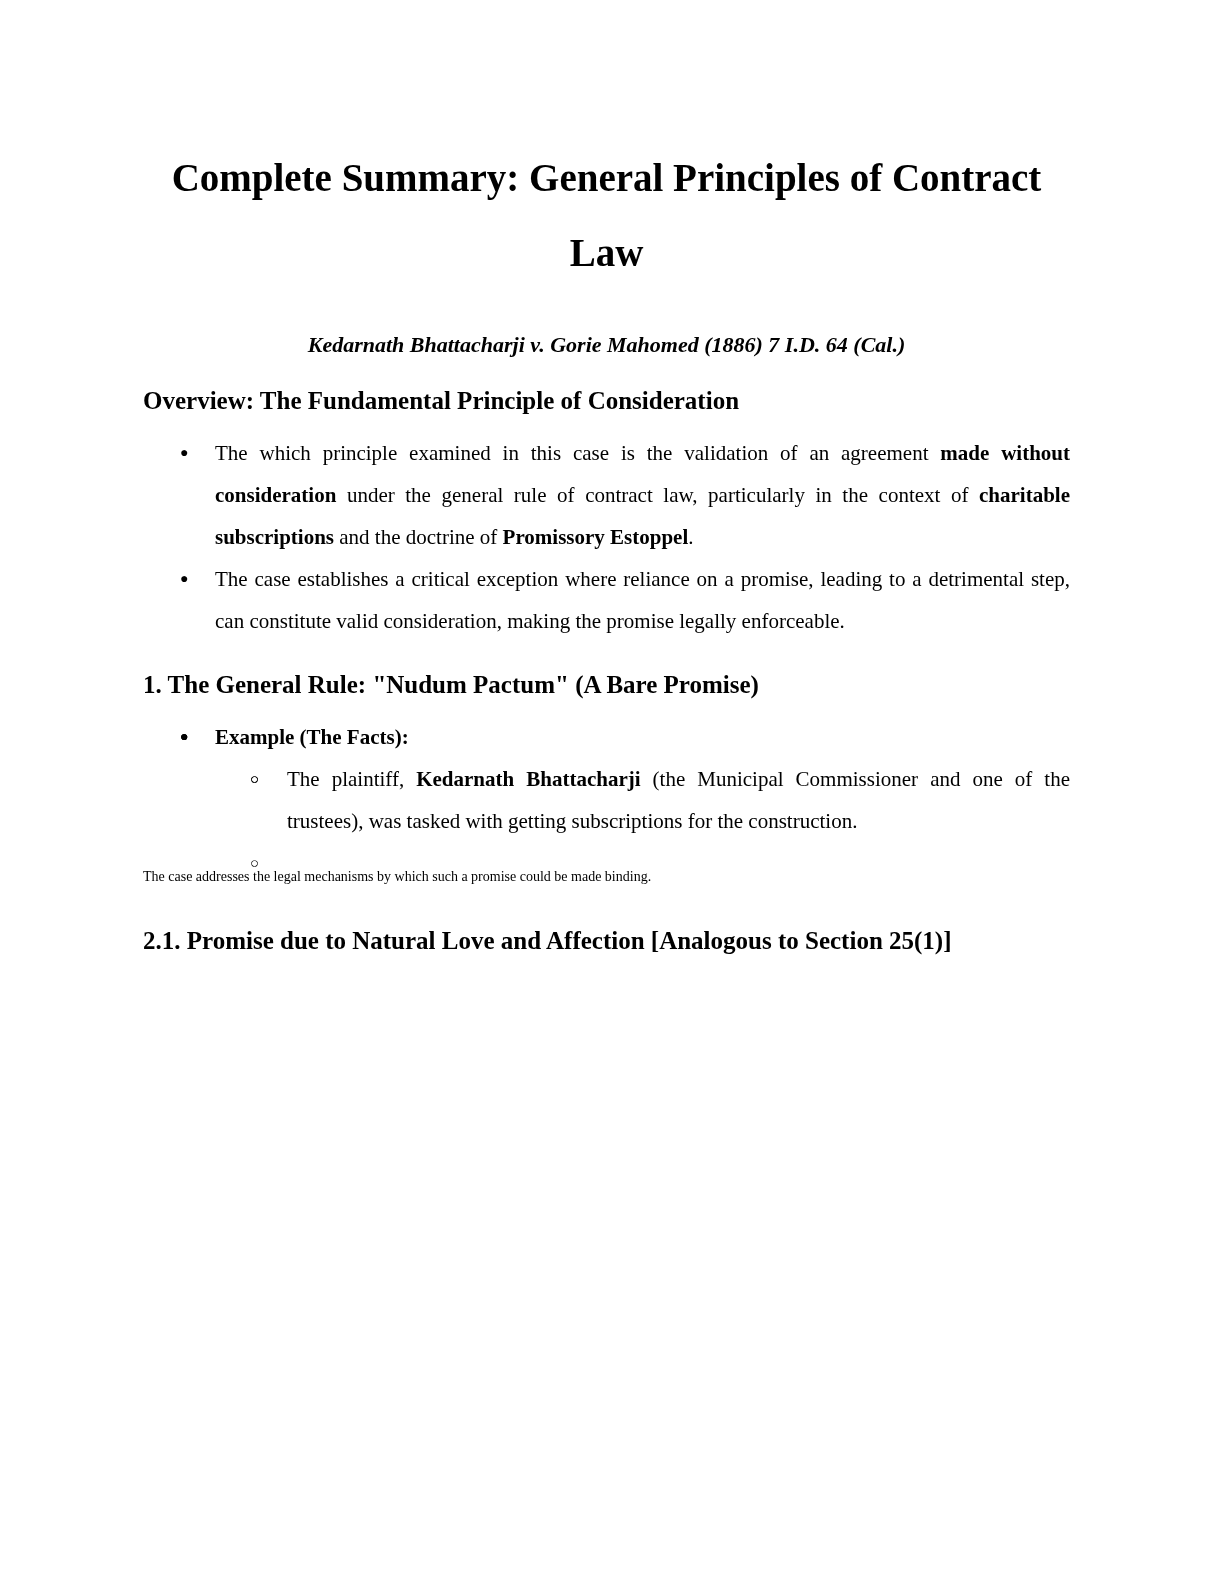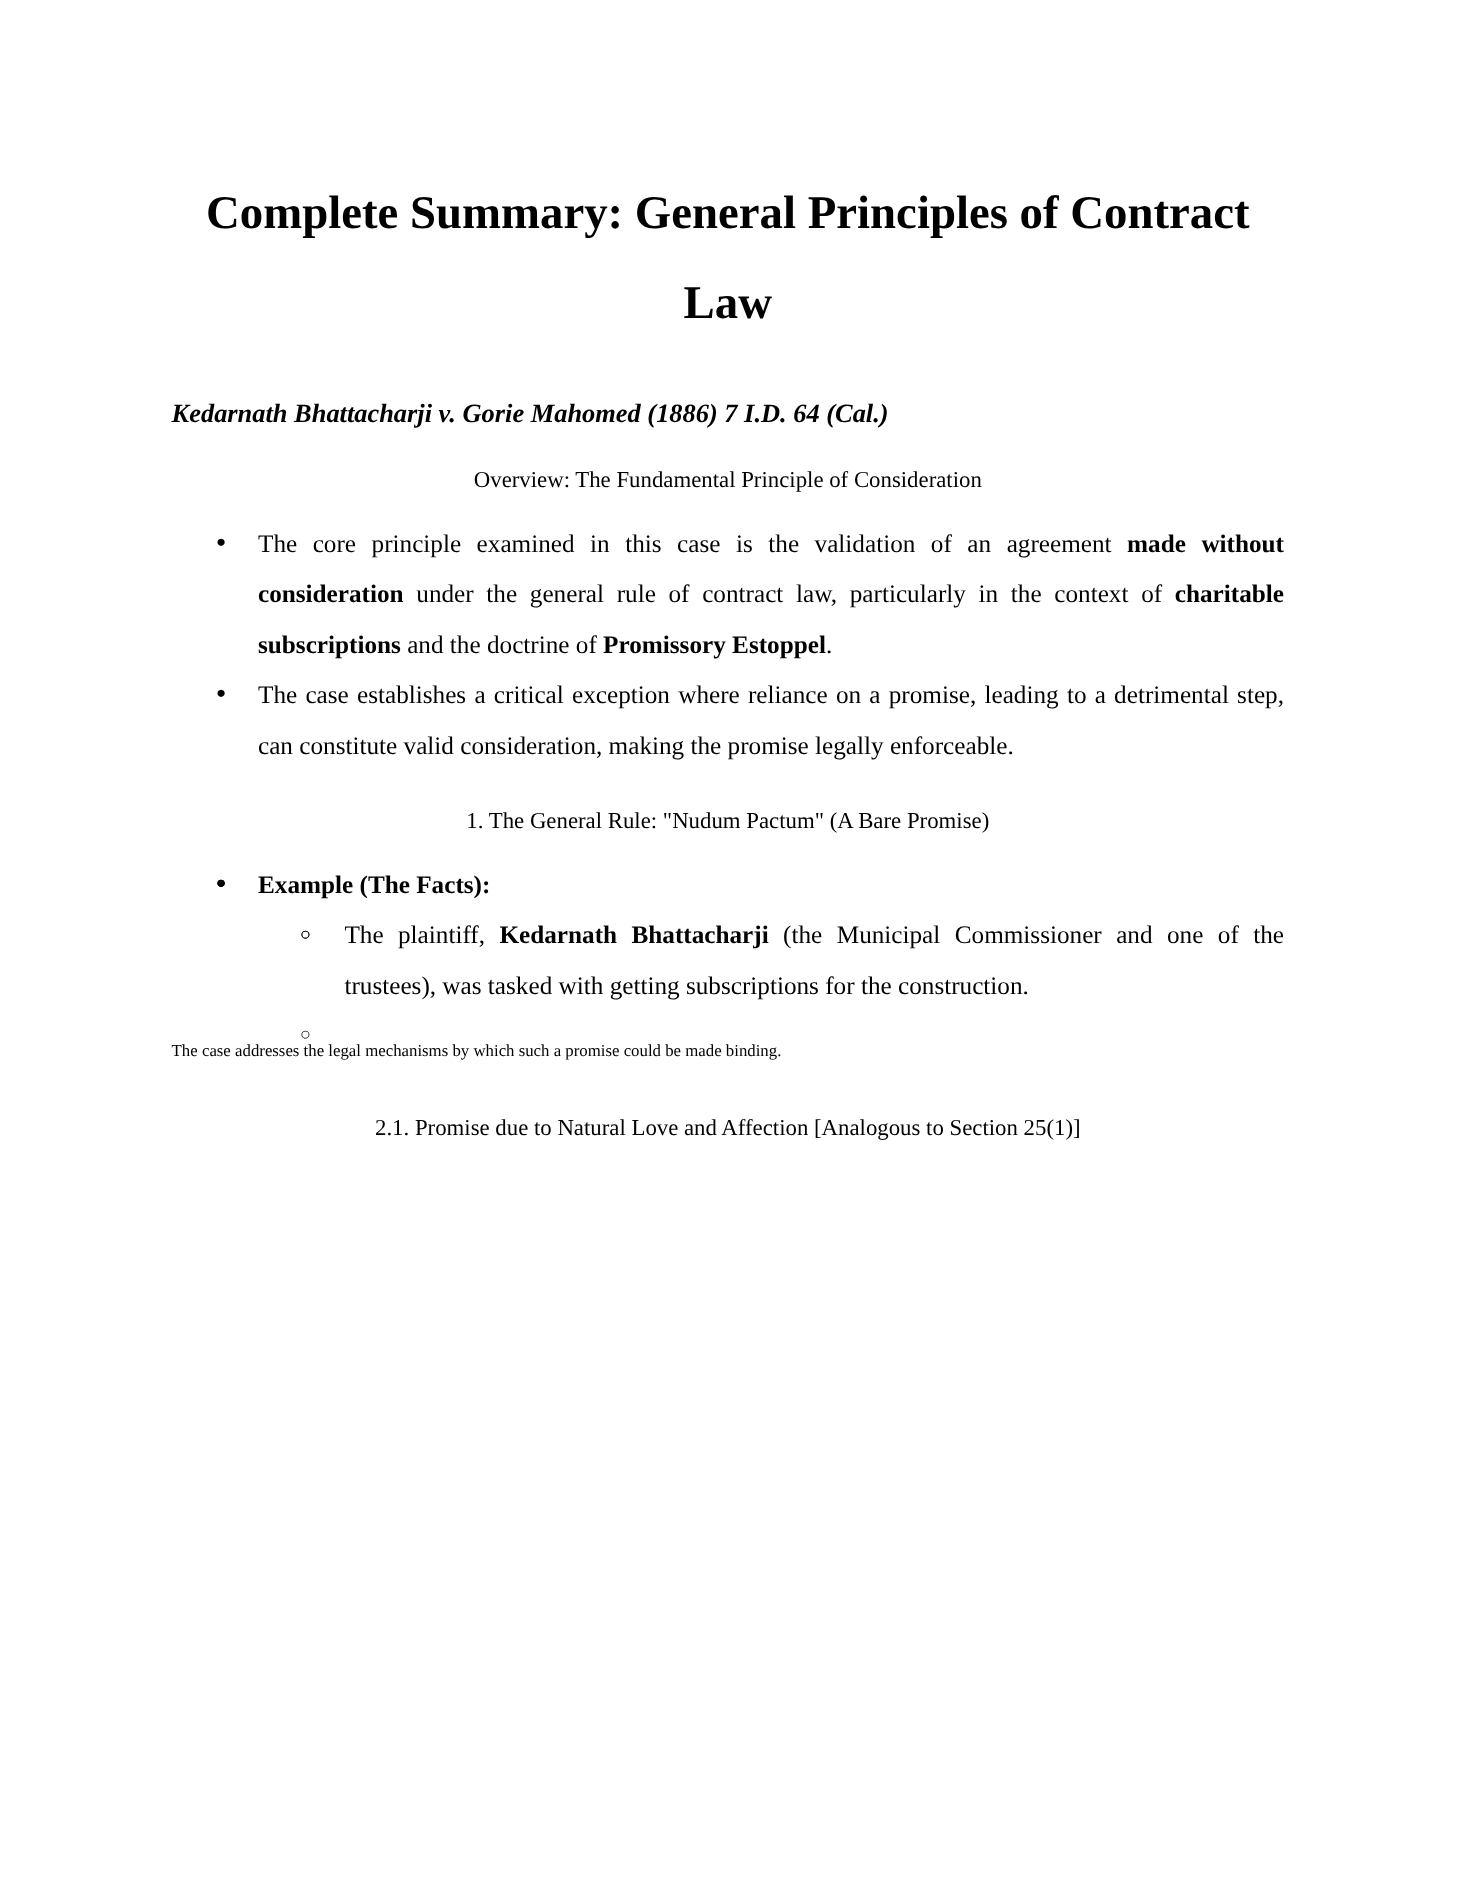--- a/index.html
+++ b/index.html
@@ -24,29 +24,29 @@
     font-weight: 700;
     line-height: 75px;
     text-align: center;
   }
   .doc-title .tline { white-space: nowrap; }
   .citation {
     margin: 40px 0 0 0;
     font-size: 22px;
     font-weight: 700;
     font-style: italic;
-    text-align: left;
+    text-align: center;
     line-height: 30px;
   }
   .h {
     margin: 26px 0 0 0;
-    font-size: 19px;
-    font-weight: 400;
+    font-size: 25px;
+    font-weight: 700;
     line-height: 34px;
-    text-align: center;
+    text-align: left;
   }
   .h-overview { margin-top: 24px; }
   .list { margin-top: 14px; }
   .li {
     position: relative;
     padding-left: 72px;
     font-size: 21px;
     line-height: 42px;
     text-align: justify;
   }
@@ -75,21 +75,21 @@
 
   <h1 class="doc-title"><span class="tline">Complete Summary: General Principles of Contract</span><br><span class="tline">Law</span></h1>
 
   <p class="citation">Kedarnath Bhattacharji v. Gorie Mahomed (1886) 7 I.D. 64 (Cal.)</p>
 
   <h3 class="h h-overview">Overview: The Fundamental Principle of Consideration</h3>
 
   <div class="list">
     <div class="li lvl1">
       <span class="mk mk1">●</span>
-      <span><span>The core principle examined in this case is the validation of an agreement </span><span class="b">made without consideration</span><span> under the general rule of contract law, particularly in the context of </span><span class="b">charitable subscriptions</span><span> and the doctrine of </span><span class="b">Promissory Estoppel</span><span>.</span></span>
+      <span><span>The which principle examined in this case is the validation of an agreement </span><span class="b">made without consideration</span><span> under the general rule of contract law, particularly in the context of </span><span class="b">charitable subscriptions</span><span> and the doctrine of </span><span class="b">Promissory Estoppel</span><span>.</span></span>
     </div>
     <div class="li lvl1">
       <span class="mk mk1">●</span>
       <span><span>The case establishes a critical exception where reliance on a promise, leading to a detrimental step, can constitute valid consideration, making the promise legally enforceable.</span></span>
     </div>
   </div>
 
   <h3 class="h">1. The General Rule: "Nudum Pactum" (A Bare Promise)</h3>
 
   <div class="list">

